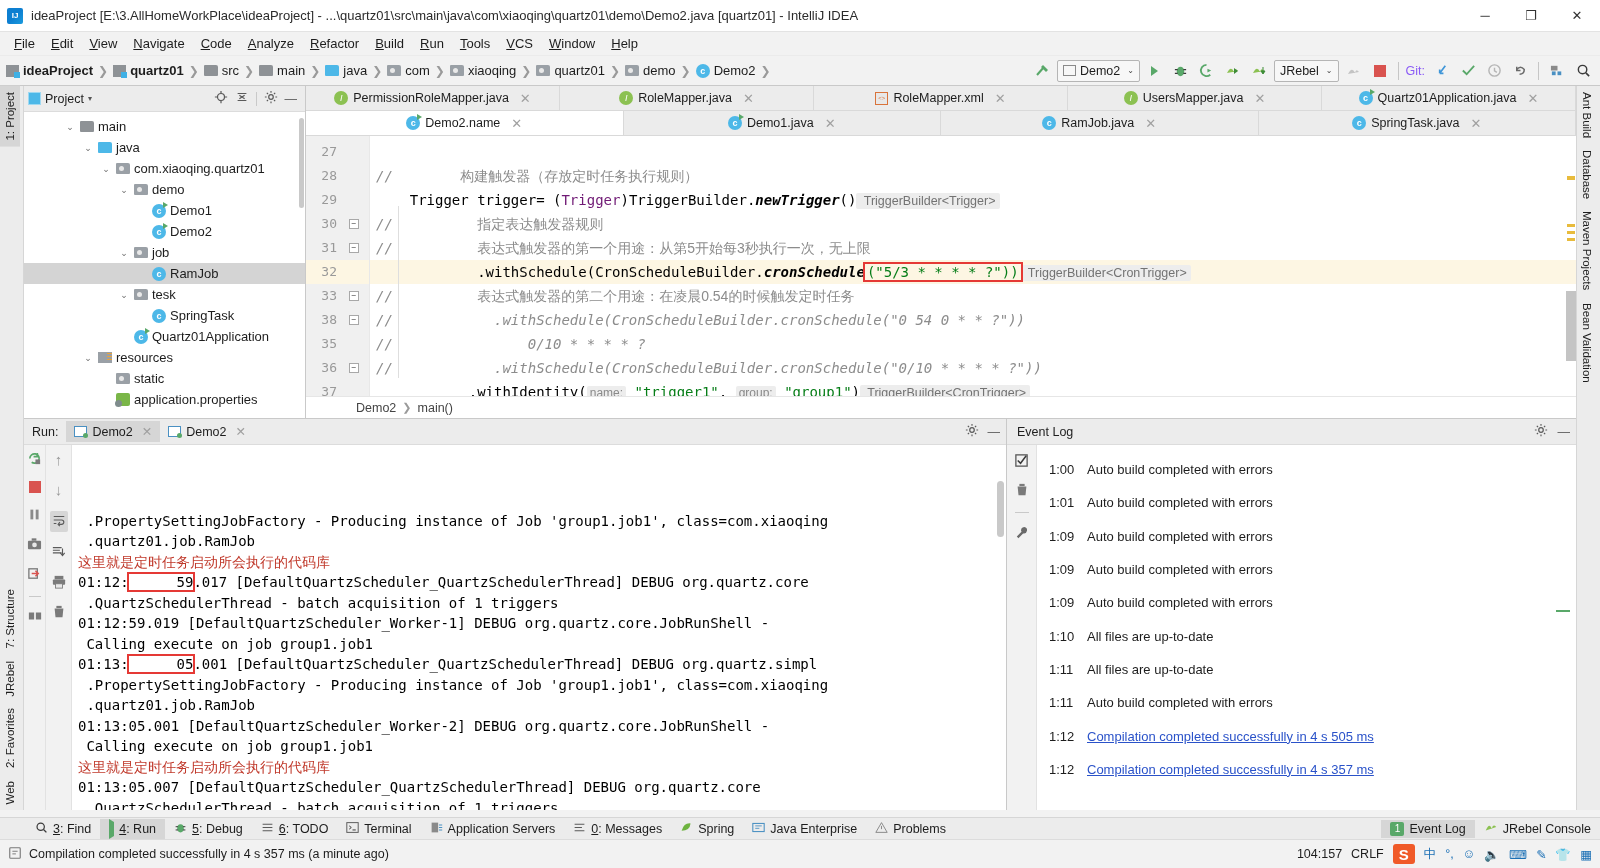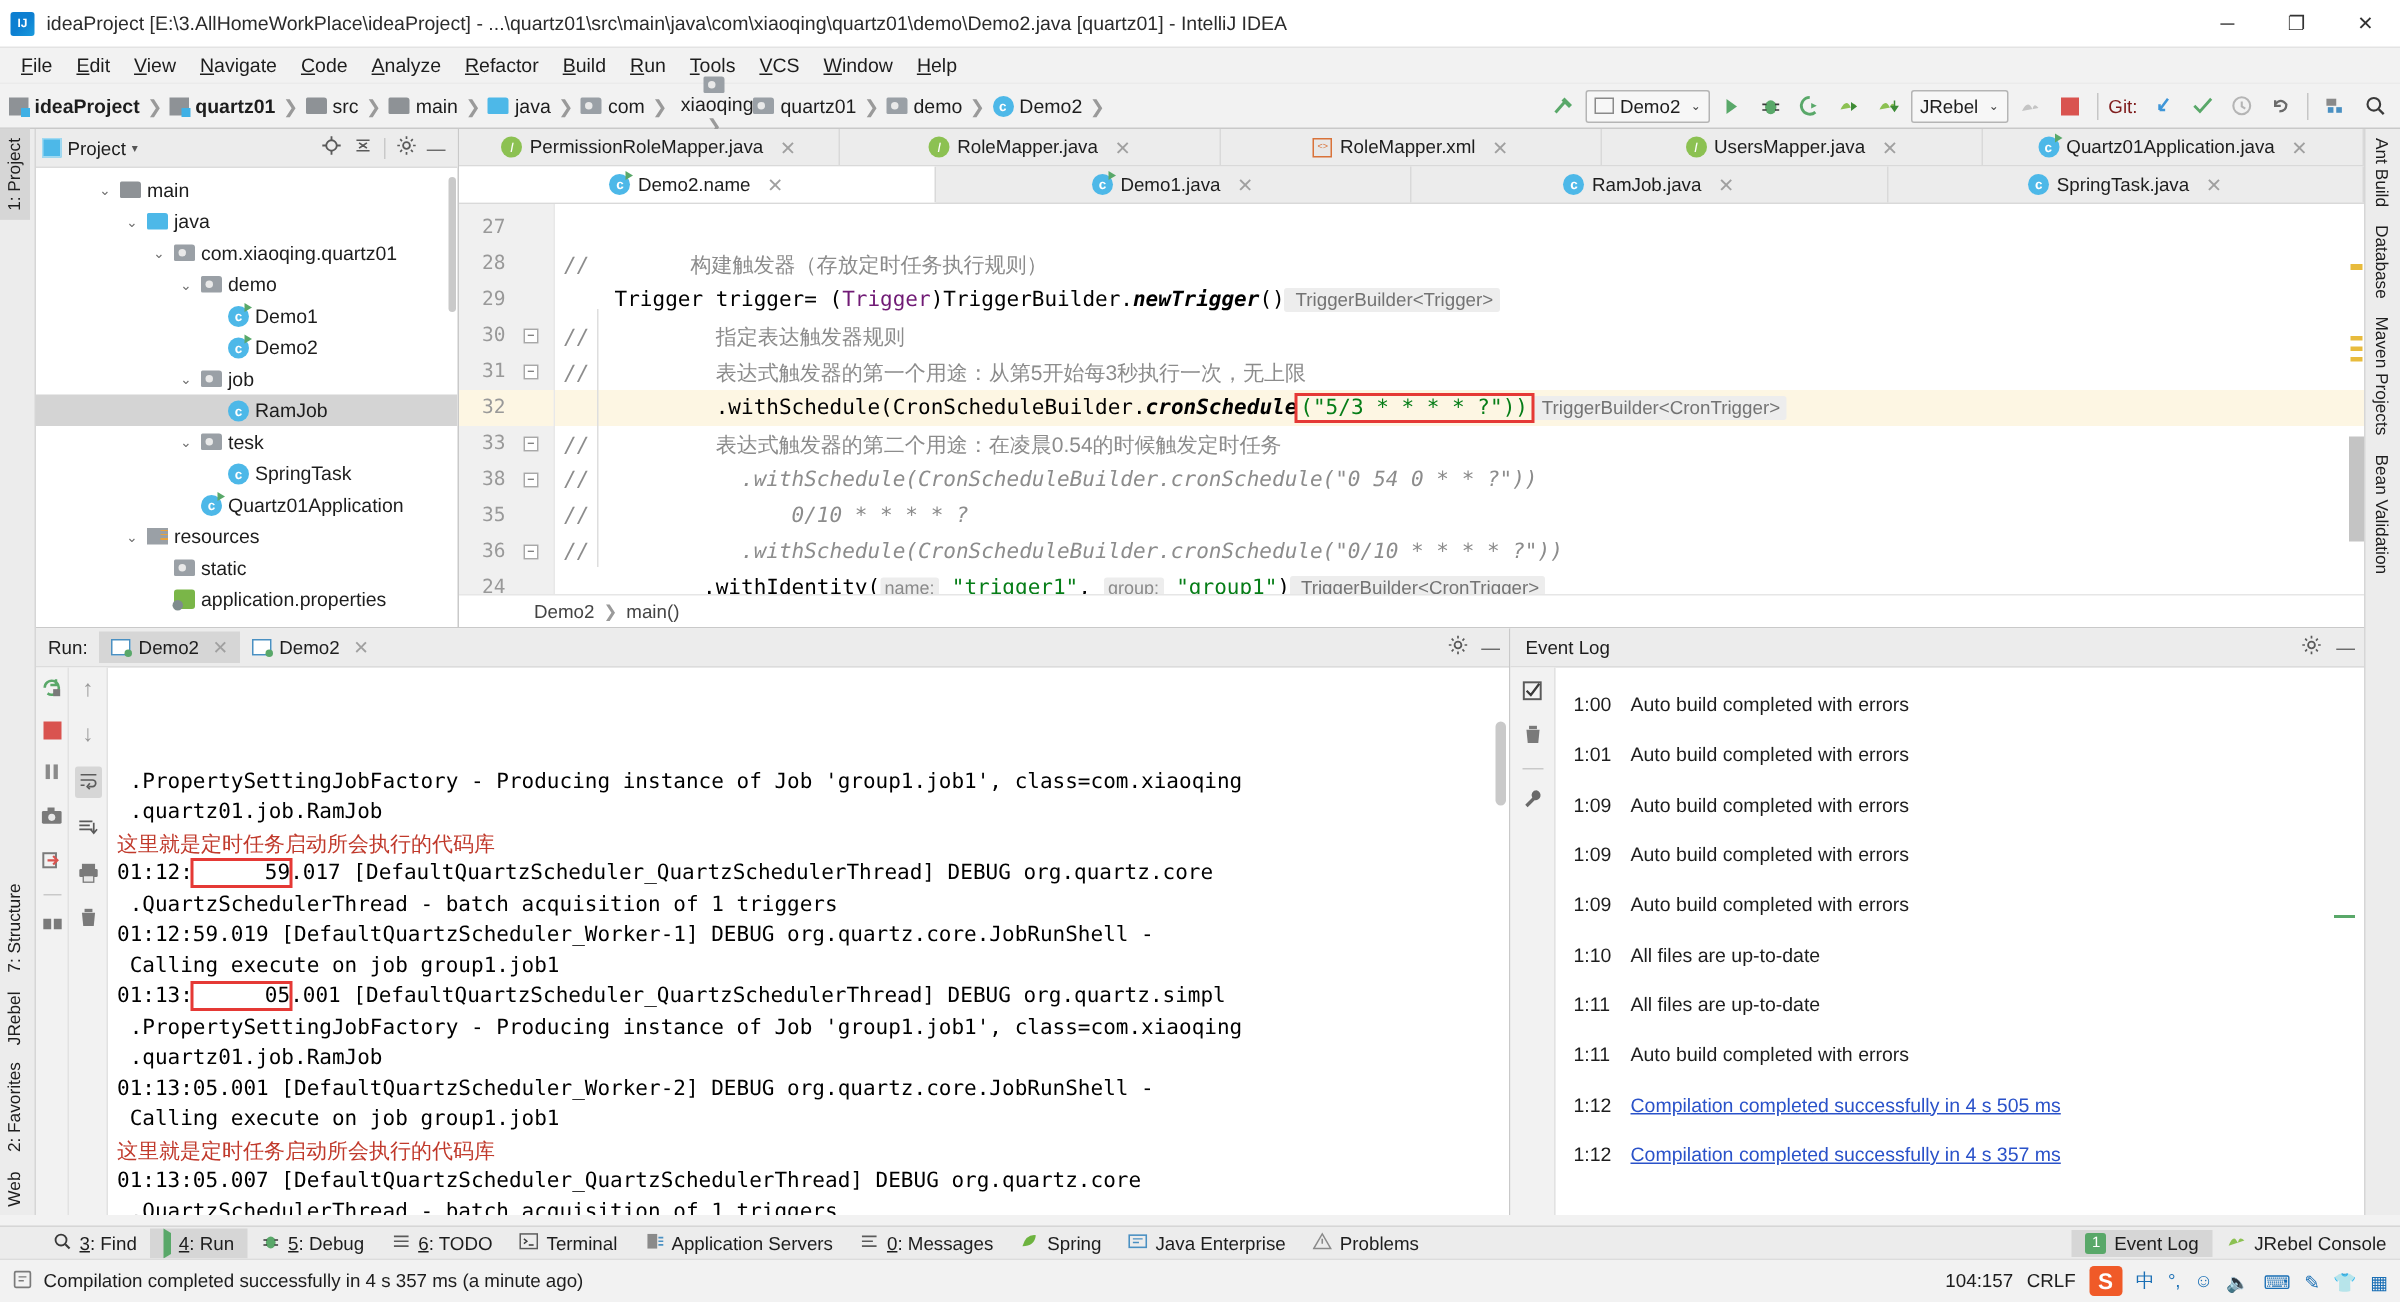--- a/index.html
+++ b/index.html
@@ -81,21 +81,21 @@
   .tb-right { margin-left: auto; display: flex; align-items: center; gap: 4px; }
   .tb-btn {
     width: 22px; height: 22px; display: flex; align-items: center; justify-content: center;
   }
   .combo {
     height: 22px; border: 1px solid #b5b5b5; background: #f7f7f7; display: flex;
     align-items: center; gap: 4px; padding: 0 5px; font-size: 12.5px; border-radius: 2px;
   }
   .combo .caret { font-size: 8px; color: #444; margin-left: 3px; }
   .tb-sep { width: 1px; height: 18px; background: #c6c6c6; margin: 0 3px; }
-  .git-label { font-size: 12.5px; color: #7f1d1d; margin-right: 2px; }
+  .git-label { font-size: 12.5px; color: #8b5cf6; margin-right: 2px; }
 
   
   .main { position: absolute; top: 86px; left: 0; right: 0; bottom: 58px; display: flex; }
 
   
   .vstrip {
     width: 24px; background: #ececec; border-right: 1px solid #d6d6d6;
     position: relative; flex: none;
   }
   .vtab {
@@ -324,21 +324,21 @@
         <span style="display: flex; align-items: center;">
           <span class="folder-ic blue"></span>
           <span class="lbl">java</span>
           <span class="sep">❯</span>
         </span>
         <span style="display: flex; align-items: center;">
           <span class="folder-ic pkg"></span>
           <span class="lbl">com</span>
           <span class="sep">❯</span>
         </span>
-        <span style="display: flex; align-items: center; flex-direction: column;">
+        <span style="display: flex; align-items: center;">
           <span class="folder-ic pkg"></span>
           <span class="lbl">xiaoqing</span>
           <span class="sep">❯</span>
         </span>
         <span style="display: flex; align-items: center;">
           <span class="folder-ic pkg"></span>
           <span class="lbl">quartz01</span>
           <span class="sep">❯</span>
         </span>
         <span style="display: flex; align-items: center;">
@@ -629,21 +629,21 @@
                 <div class="gl"><span>27</span></div>
                 <div class="gl"><span>28</span></div>
                 <div class="gl"><span>29</span></div>
                 <div class="gl"><span class="fold">−</span><span>30</span></div>
                 <div class="gl"><span class="fold">−</span><span>31</span></div>
                 <div class="gl hl"><span>32</span></div>
                 <div class="gl"><span class="fold">−</span><span>33</span></div>
                 <div class="gl"><span class="fold">−</span><span>38</span></div>
                 <div class="gl"><span>35</span></div>
                 <div class="gl"><span class="fold">−</span><span>36</span></div>
-                <div class="gl"><span>24</span></div>
+                <div class="gl"><span>37</span></div>
               </div>
             <div class="code" id="codeblock">
               <div class="vline"></div>
             <div class="cl"></div>
                 <div class="cl"><span class="cm" style="">//        </span><span class="cm" style="font-family:'Liberation Sans',sans-serif;font-style:normal;">构建触发器（存放定时任务执行规则）</span></div>
                 <div class="cl"><span class="k" style="">    Trigger trigger= (</span><span class="" style="color:#701a75;">Trigger</span><span class="k" style="">)TriggerBuilder.</span><span class="static-m" style="">newTrigger</span><span class="k" style="">()</span><span class="hint" style=""> TriggerBuilder&lt;Trigger&gt;</span></div>
                 <div class="cl"><span class="cm" style="">//          </span><span class="cm" style="font-family:'Liberation Sans',sans-serif;font-style:normal;">指定表达触发器规则</span></div>
                 <div class="cl"><span class="cm" style="">//          </span><span class="cm" style="font-family:'Liberation Sans',sans-serif;font-style:normal;">表达式触发器的第一个用途：从第5开始每3秒执行一次，无上限</span></div>
                 <div class="cl hl"><span class="k" style="">            .withSchedule(CronScheduleBuilder.</span><span class="static-m" style="">cronSchedule</span><span class="str redbox" style="">("5/3 * * * * ?"))</span><span class="hint" style=""> TriggerBuilder&lt;CronTrigger&gt;</span></div>
                 <div class="cl"><span class="cm" style="">//          </span><span class="cm" style="font-family:'Liberation Sans',sans-serif;font-style:normal;">表达式触发器的第二个用途：在凌晨0.54的时候触发定时任务</span></div>

